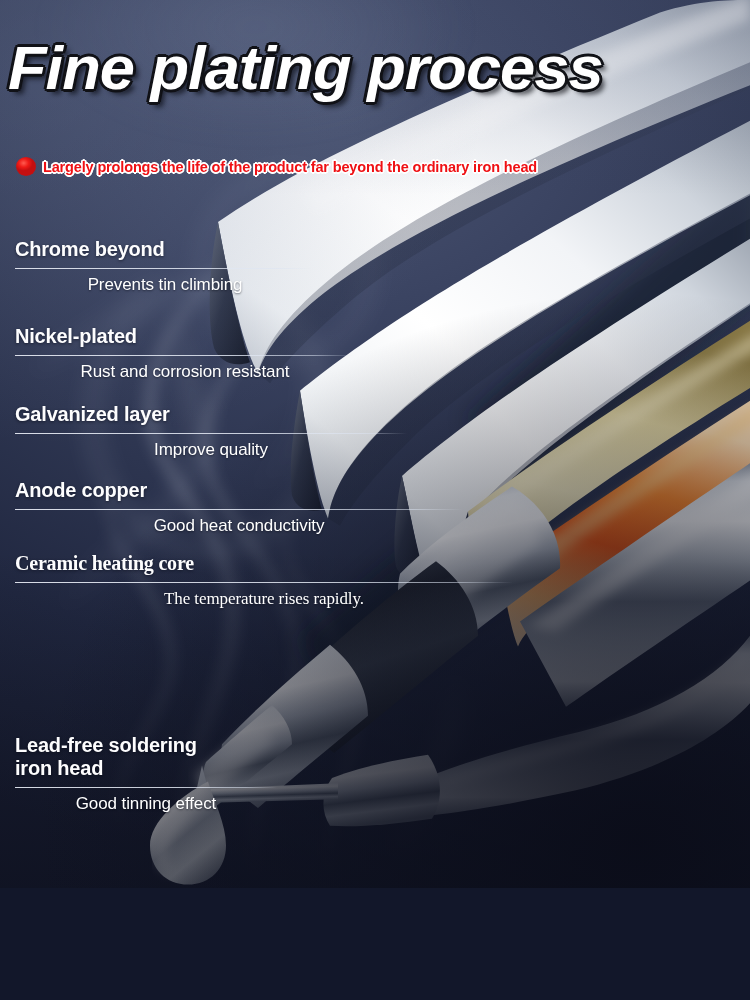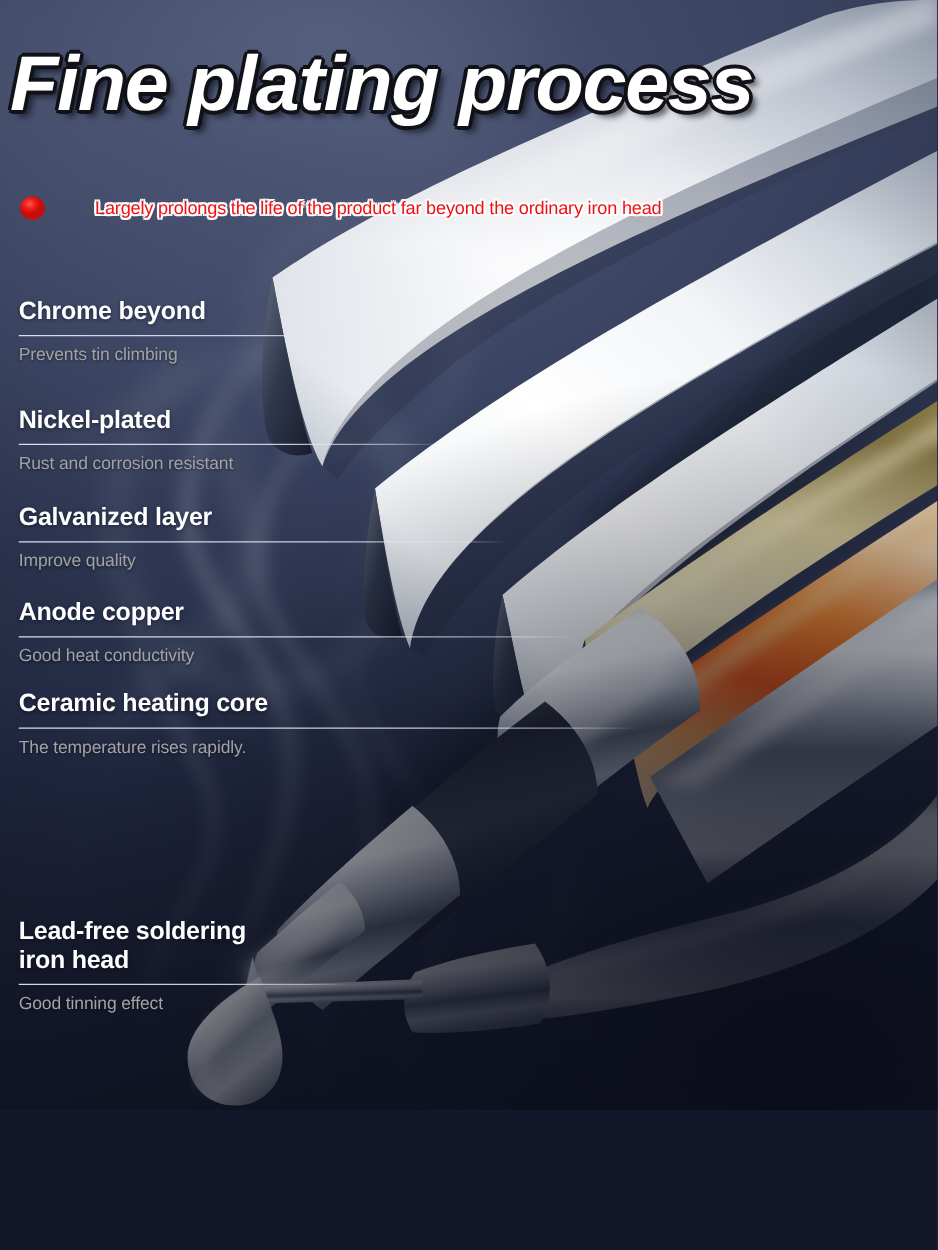--- a/index.html
+++ b/index.html
@@ -64,43 +64,43 @@
   .redline{
     position:absolute; left:16px; top:157px;
     display:flex; align-items:center; gap:7px;
   }
   .bullet{
     width:20px; height:19px; border-radius:50%;
     background:radial-gradient(45% 40% at 38% 32%, #ff5b50 0%, #ef1b17 55%, #c40f10 100%);
     flex:0 0 auto;
   }
   .redtext{
-    font-size:14.5px; font-weight:normal; color:#ef1014;
+    font-size:14.5px; font-weight:bold; color:#ef1014;
     letter-spacing:-.15px; white-space:nowrap;
     text-shadow:
       -1.4px -1.4px 0 #fff, 1.4px -1.4px 0 #fff, -1.4px 1.4px 0 #fff, 1.4px 1.4px 0 #fff,
       -1.8px 0 0 #fff, 1.8px 0 0 #fff, 0 -1.8px 0 #fff, 0 1.8px 0 #fff;
-    margin-left: 33px;
   }
 
   
   .spec{ position:absolute; left:15px; }
   .spec .head{
     font-size:20px; font-weight:bold; color:#fdfdfe;
     letter-spacing:-.2px; line-height:1.16; white-space:nowrap;
     text-shadow:0 1px 3px rgba(8,10,20,.55);
   }
   .spec .rule{
     height:1px; margin:7px 0 6px 0;
     background:linear-gradient(90deg, rgba(232,236,245,.92) 0%, rgba(226,232,243,.85) 62%, rgba(220,228,242,.55) 88%, rgba(210,220,238,0) 100%);
   }
   .spec .sub{
-    font-size:14px; font-weight:400; color:#a3a3a3;
+    font-size:17px; font-weight:400; color:#ffffff;
     letter-spacing:-.1px; white-space:nowrap;
     text-shadow:0 1px 2px rgba(8,10,20,.5);
+    text-align:center;
   }
 </style>
 </head>
 <body>
 
 <div class="stage">
 
   <div class="bg-base"></div>
   <div class="bg-top-sheen"></div>
 
@@ -312,21 +312,21 @@
     <div class="rule"></div>
     <div class="sub">Good heat conductivity</div>
   </div>
 
   <div class="spec" style="top:403px; width:392px;">
     <div class="head">Galvanized layer</div>
     <div class="rule"></div>
     <div class="sub">Improve quality</div>
   </div>
 
-  <div class="spec" style="top:552px; width:498px;">
+  <div class="spec" style="top:552px; width:498px;font-family:Liberation Serif, serif;">
     <div class="head">Ceramic heating core</div>
     <div class="rule"></div>
     <div class="sub">The temperature rises rapidly.</div>
   </div>
 
   <div class="spec" style="top:710px; width:262px;margin-top:24px;">
     <div class="head">Lead-free soldering</div>
     <div class="head">iron head</div>
     <div class="rule"></div>
     <div class="sub">Good tinning effect</div>

